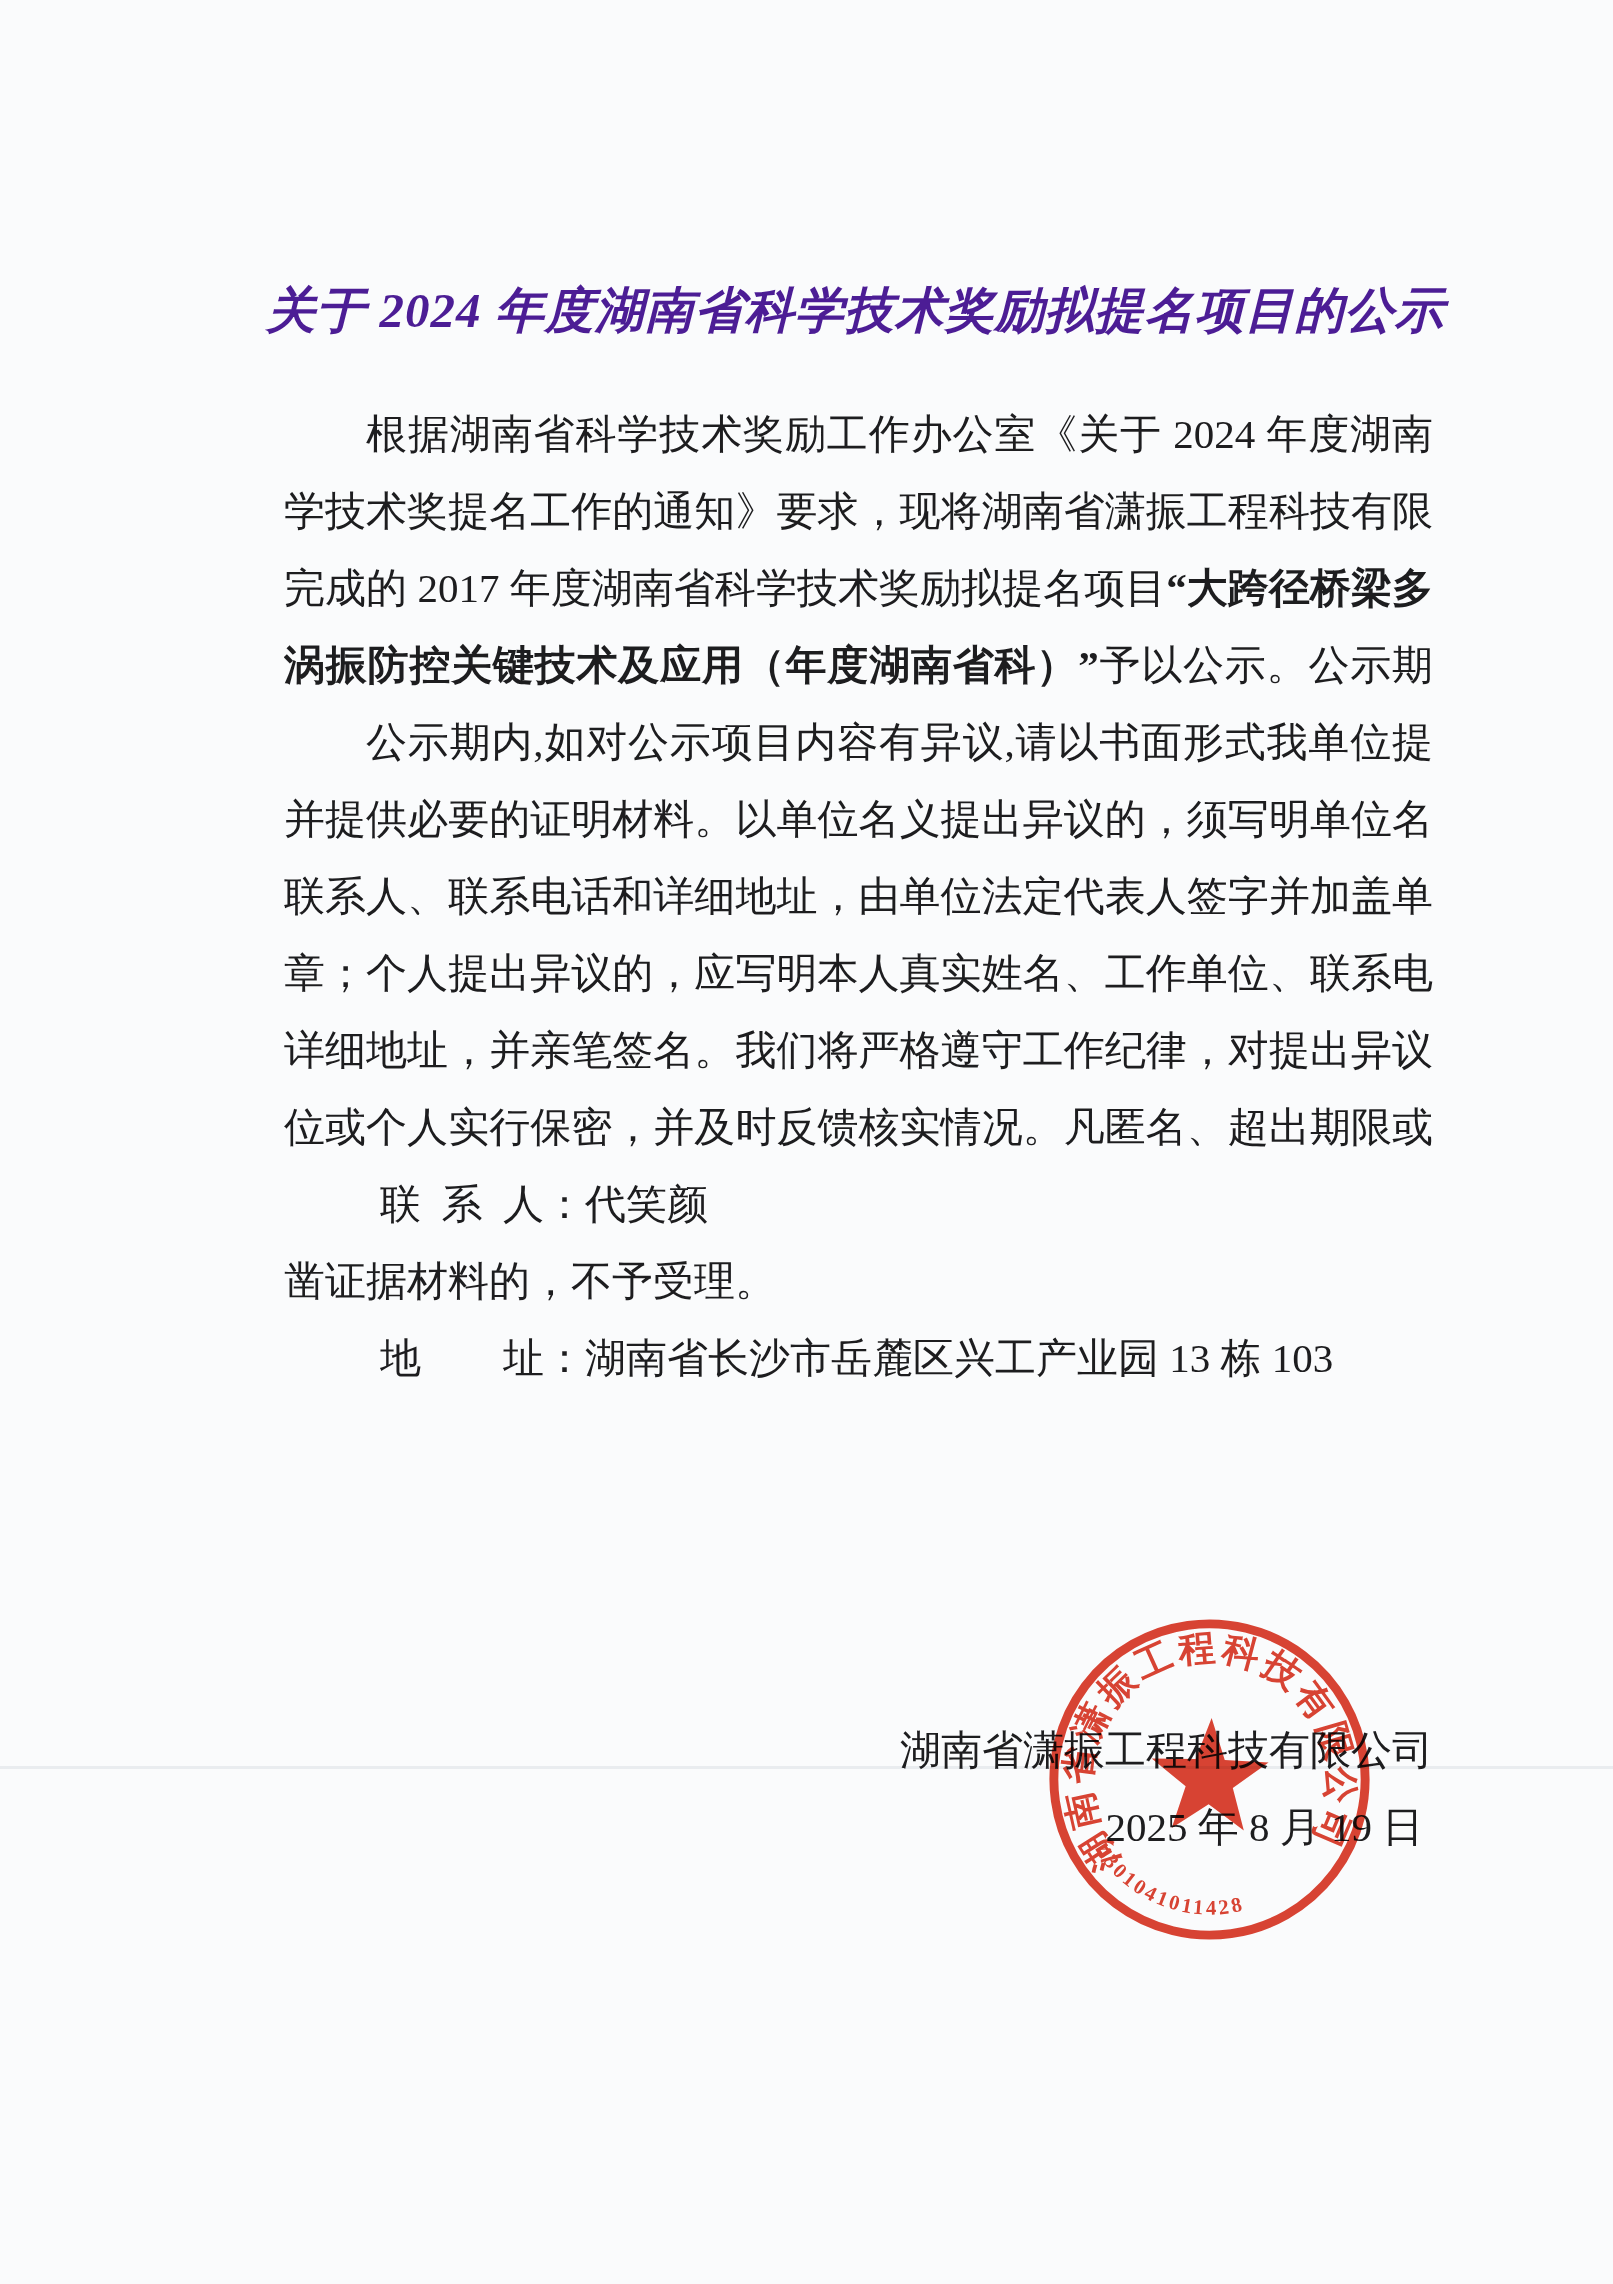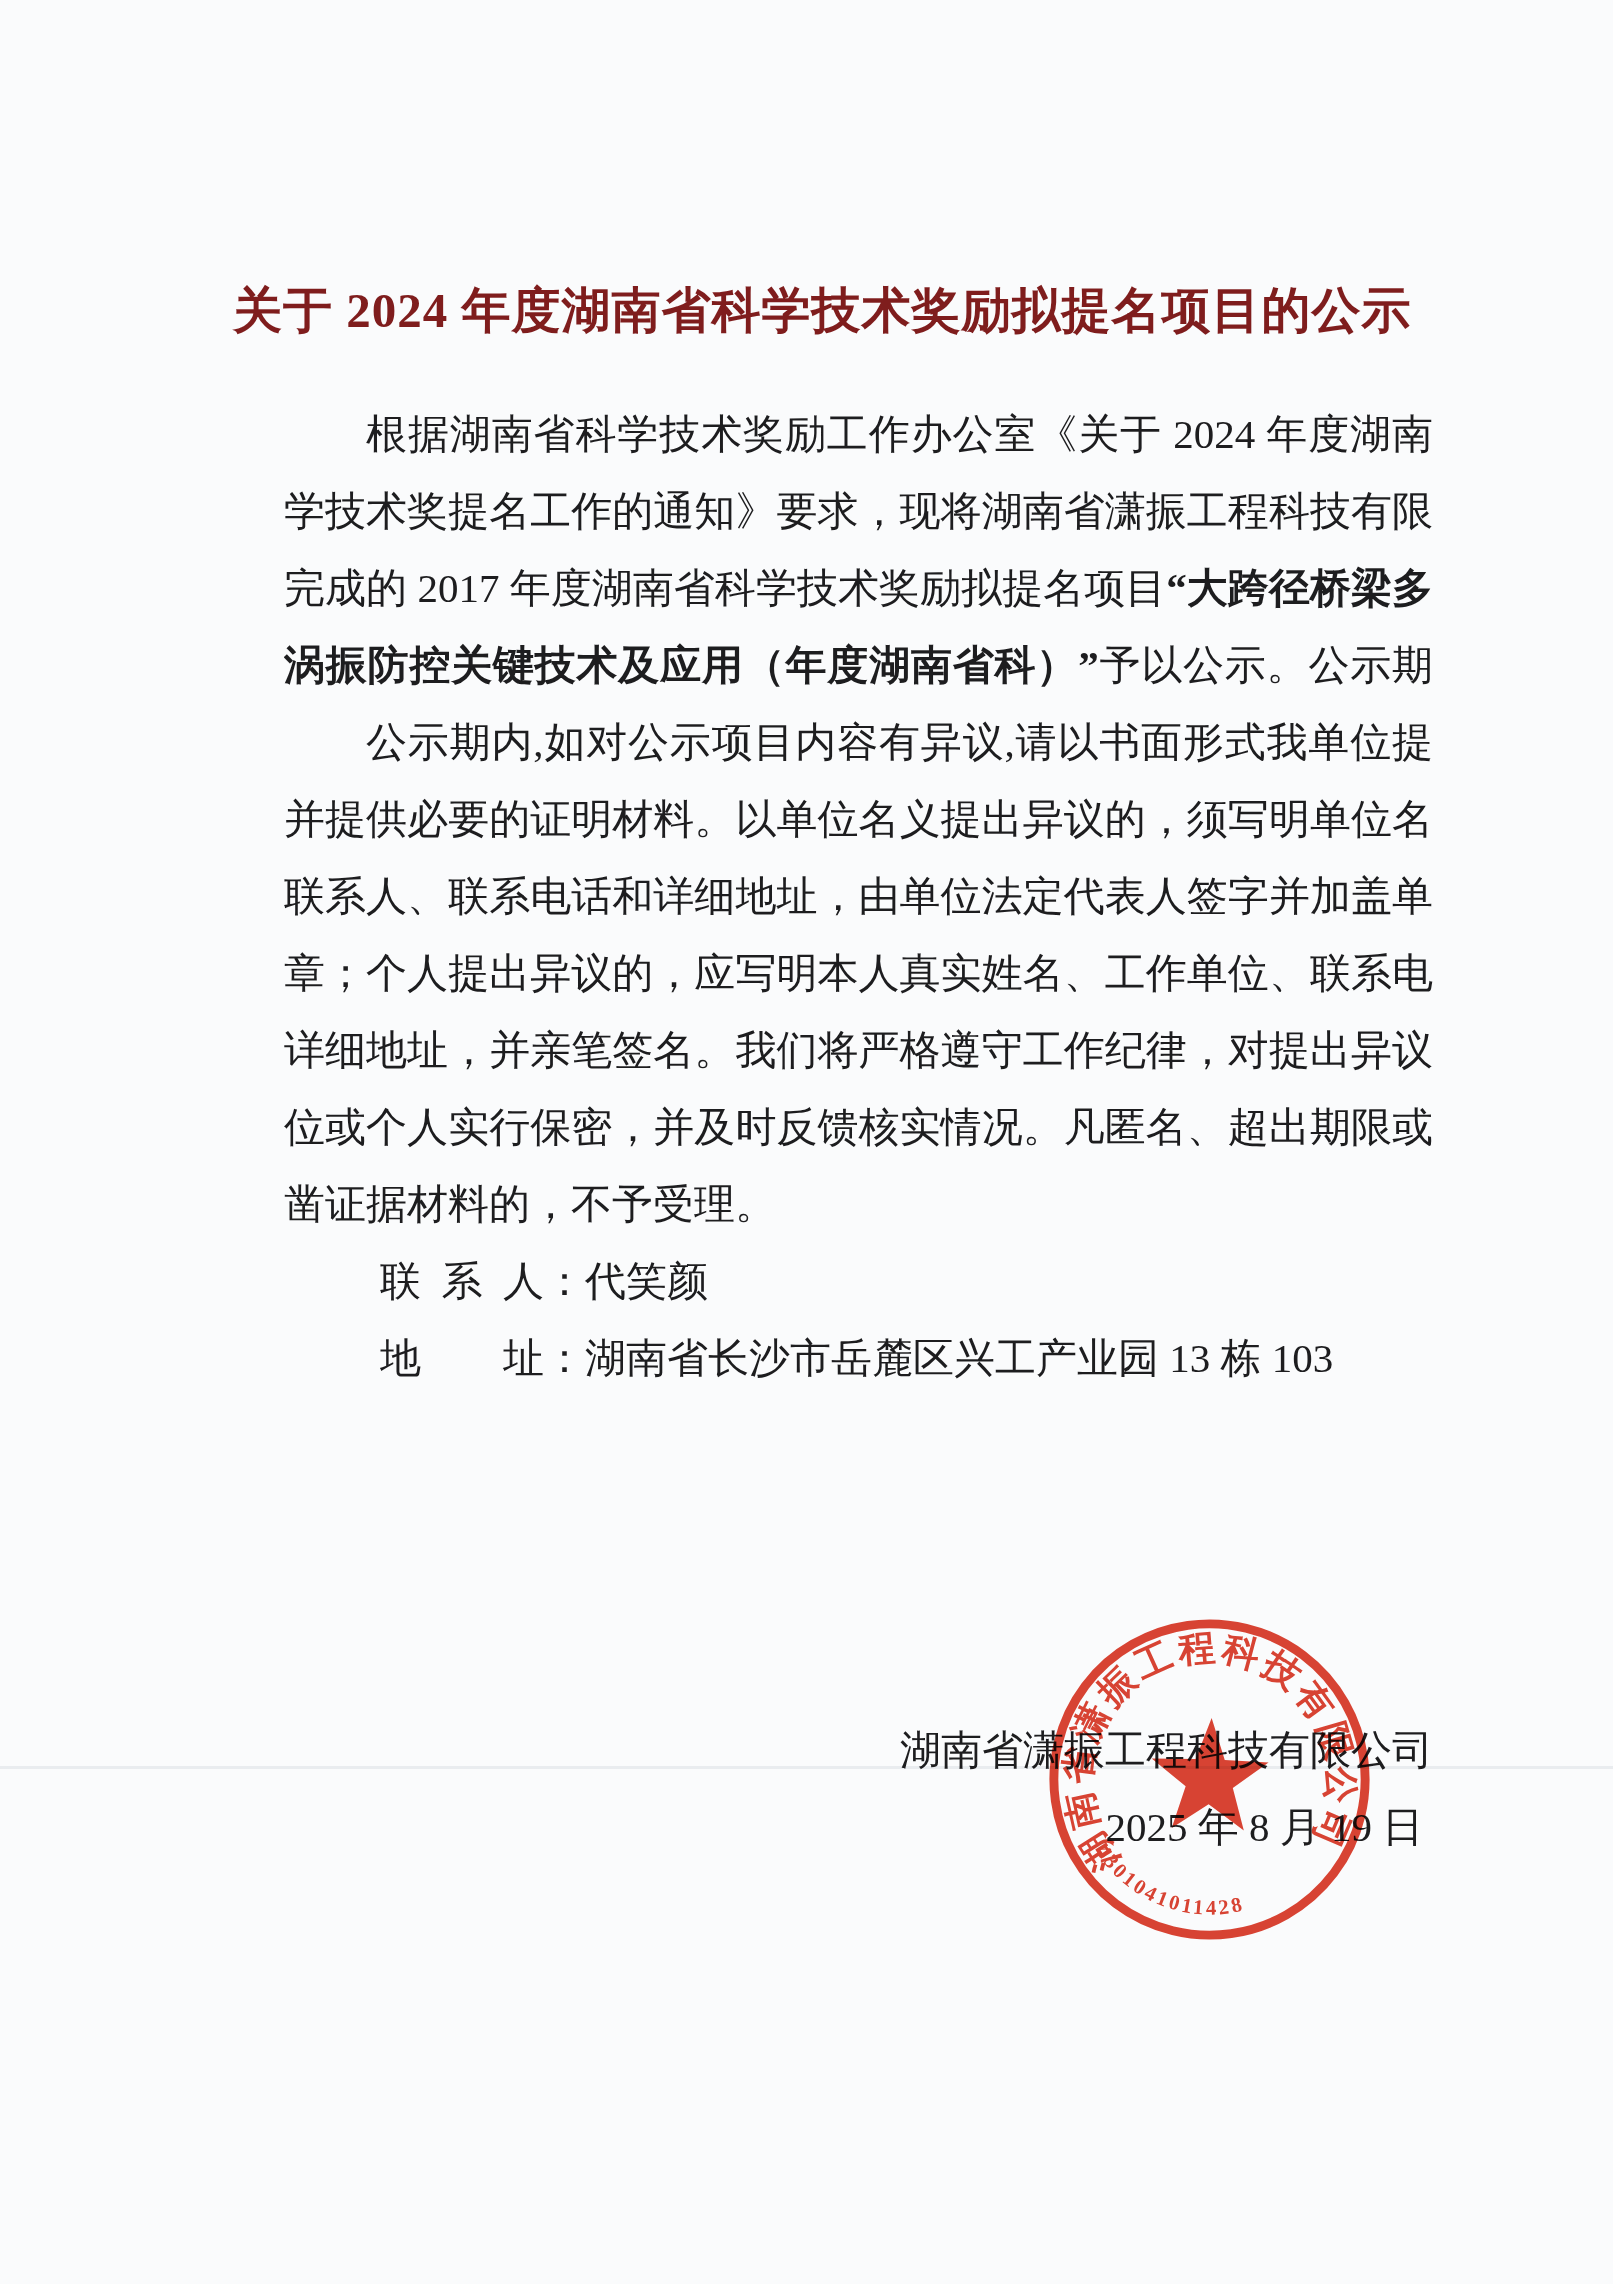--- a/index.html
+++ b/index.html
@@ -26,23 +26,25 @@
     background: #e9ecef;
   }
   .doc-title {
     position: absolute;
     left: 233px;
     top: 247px;
     width: 1245px;
     font-size: 49px;
     line-height: 61px;
     font-weight: bold;
+    text-align: center;
     letter-spacing: 1px;
-    color: #7f1d1d;
+    color: #4c1d95;
     white-space: nowrap;
+    font-style: italic;
   }
   .body-lines {
     position: absolute;
     left: 284px;
     top: 396px;
     width: 1149px;
   }
   .line {
     height: 77px;
     line-height: 77px;
@@ -108,22 +110,22 @@
       <div class="line fill indent"><span>根据湖南省科学技术奖励工作办公室《关于 2024 年度湖南省科</span></div>
       <div class="line fill"><span>学技术奖提名工作的通知》要求，现将湖南省潇振工程科技有限公司</span></div>
       <div class="line fill"><span>完成的 2017 年度湖南省科学技术奖励拟提名项目</span><span class="b">“大跨径桥梁多阶</span></div>
       <div class="line fill"><span class="b">涡振防控关键技术及应用（年度湖南省科）”</span><span>予以公示。公示期为 2025</span></div>
       <div class="line fill indent"><span>公示期内,如对公示项目内容有异议,请以书面形式我单位提出,</span></div>
       <div class="line fill"><span>并提供必要的证明材料。以单位名义提出异议的，须写明单位名称、</span></div>
       <div class="line fill"><span>联系人、联系电话和详细地址，由单位法定代表人签字并加盖单位公</span></div>
       <div class="line fill"><span>章；个人提出异议的，应写明本人真实姓名、工作单位、联系电话和</span></div>
       <div class="line fill"><span>详细地址，并亲笔签名。我们将严格遵守工作纪律，对提出异议的单</span></div>
       <div class="line fill"><span>位或个人实行保密，并及时反馈核实情况。凡匿名、超出期限或无确</span></div>
+      <div class="line contact"><span>联 系 人：代笑颜</span></div>
       <div class="line"><span>凿证据材料的，不予受理。</span></div>
-      <div class="line contact"><span>联 系 人：代笑颜</span></div>
       <div class="line contact"><span>地　　址：湖南省长沙市岳麓区兴工产业园 13 栋 103</span></div>
     </div>
 
   <div class="signature-block sig-company" style="top: 1725px;">湖南省潇振工程科技有限公司</div>
   <div class="signature-block sig-date" style="top: 1802px;">2025 年 8 月 19 日</div>
 
   <svg class="stamp" viewBox="0 0 340 340">
     <g transform="rotate(-8 170 170)">
       <circle cx="170" cy="170" r="157" fill="none" stroke="#da3523" stroke-width="9"></circle>
       <path d="M170,108 L184.7,149.8 L229,150.8 L193.8,177.7 L206.4,220.2 L170,195 L133.6,220.2 L146.2,177.7 L111,150.8 L155.3,149.8 Z" fill="#da3523" transform="rotate(10 170 170)"></path>

